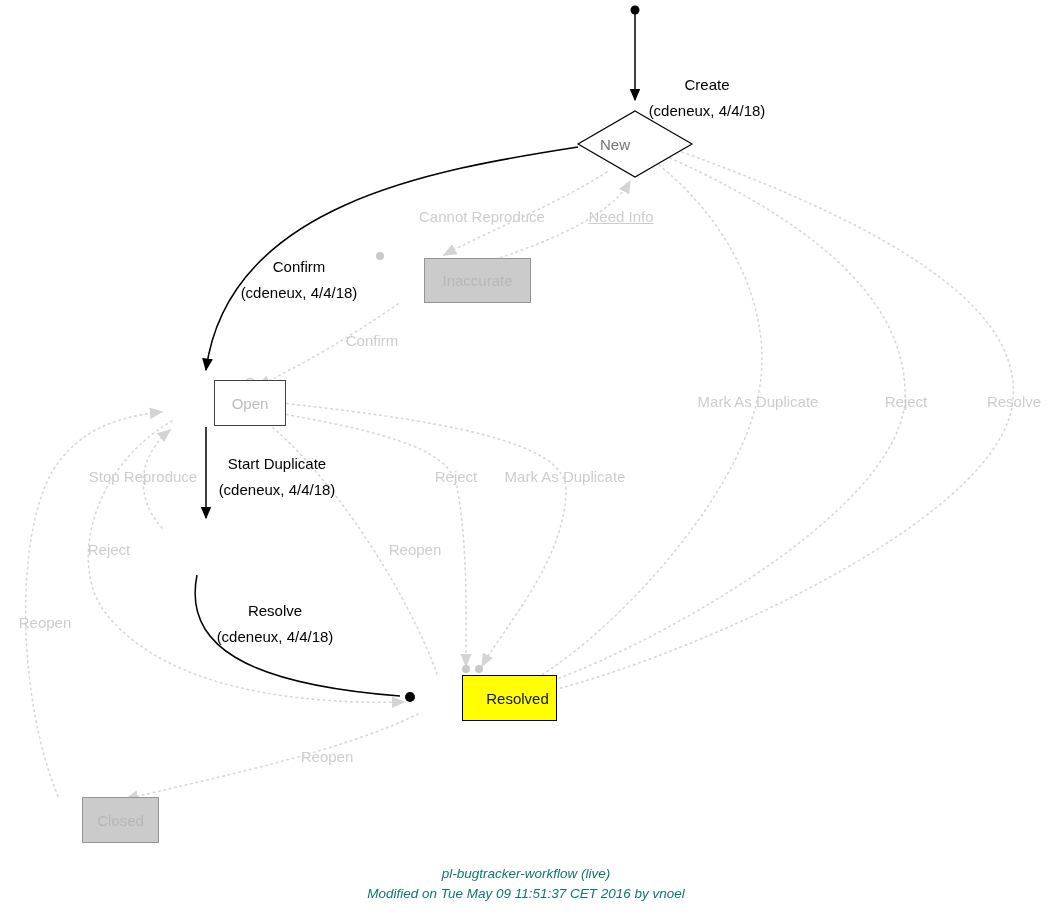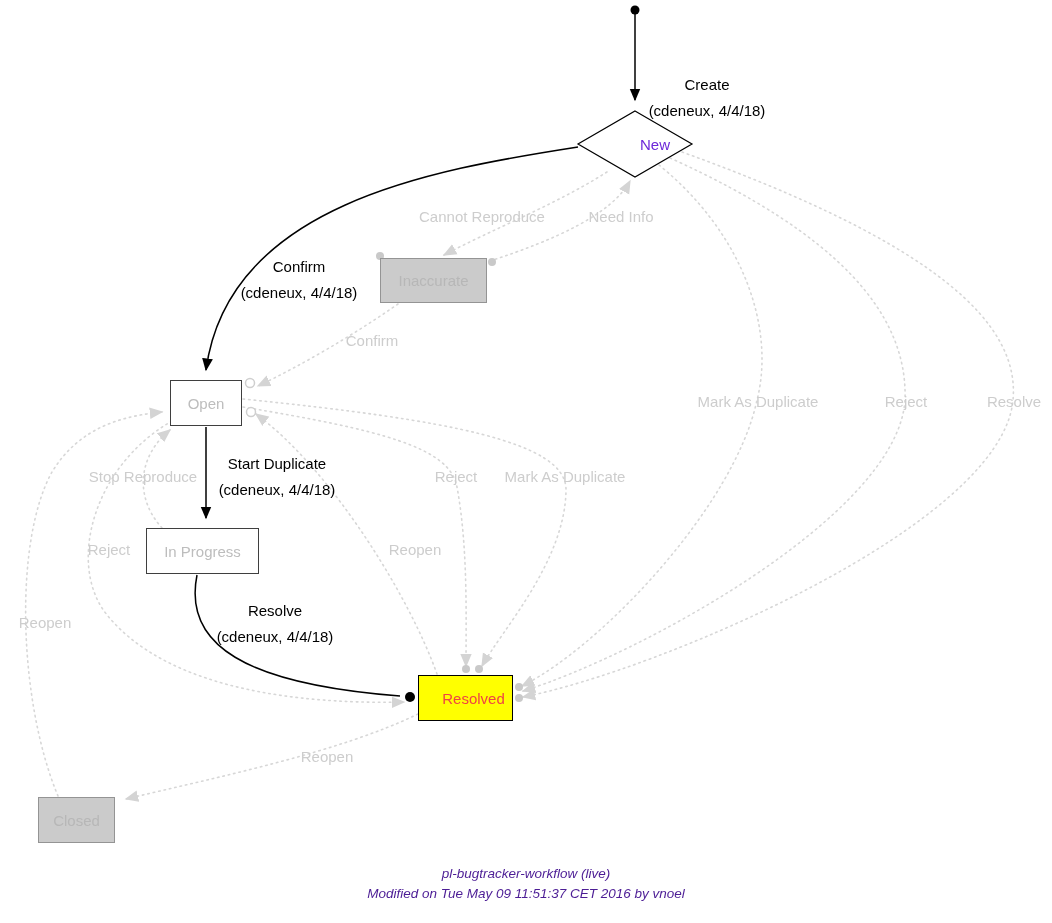--- a/index.html
+++ b/index.html
@@ -5,34 +5,34 @@
   html,body{margin:0;padding:0;background:#ffffff;}
   .canvas{
     position:relative;width:1052px;height:923px;background:#ffffff;
     font-family:"Liberation Sans",sans-serif;overflow:hidden;
   }
   svg.edges{position:absolute;left:0;top:0;}
   .solid{fill:none;stroke:#000000;stroke-width:1.5;}
   .dot{fill:none;stroke:#d7d7d7;stroke-width:1.6;stroke-dasharray:1.5 4;stroke-linecap:round;}
   .node{
     position:absolute;display:flex;align-items:center;justify-content:center;
-    font-size:15px;box-sizing:border-box;
+    font-size:15px;box-sizing:border-box;margin-left:44px;
   }
   .node.white{background:#ffffff;border:1px solid #3f3f3f;color:#bdbdbd;}
   .node.gray{background:#cbcbcb;border:1px solid #949494;color:#b7b7b7;}
-  .node.yellow{background:#ffff00;border:1.4px solid #000000;color:#ef4444;padding-left:16px;}
-  .diamond-label{position:absolute;color:#6d28d9;font-size:15px;text-align:right;}
+  .node.yellow{background:#ffff00;border:1.4px solid #000000;color:#0f172a;padding-left:16px;}
+  .diamond-label{position:absolute;color:#737373;font-size:15px;text-align:left;}
   .elabel{position:absolute;text-align:center;font-size:15px;line-height:26px;color:#000000;}
   .glabel{
     position:absolute;transform:translateX(-50%);white-space:nowrap;
     font-size:15px;color:#cdcdcd;
   }
   .footer{
     position:absolute;left:0;right:0;text-align:center;font-style:italic;
-    font-size:13.5px;color:#4c1d95;line-height:20px;
+    font-size:13.5px;color:#0f766e;line-height:20px;
   }
 </style>
 </head>
 <body>
 
 <div class="canvas">
 
   <svg class="edges" width="1052" height="923">
     <defs>
       <marker id="ab" viewBox="0 0 10 8" markerWidth="9" markerHeight="8" refX="8.5" refY="4" orient="auto">
@@ -78,23 +78,20 @@
   <div class="diamond-label" style="left:600px;top:136px;width:70px;">New</div>
 
   <div class="node gray" style="left:380px;top:258px;width:107px;height:45px;">
     <span>Inaccurate</span>
   </div>
 
   <div class="node white" style="left:170px;top:380px;width:72px;height:46px;">
     <span>Open</span>
   </div>
 
-  <div class="node white" style="left:146px;top:528px;width:113px;height:46px;">
-    <span>In Progress</span>
-  </div>
 
   <div class="node yellow" style="left:418px;top:675px;width:95px;height:46px;">
     <span>Resolved</span>
   </div>
 
   <div class="node gray" style="left:38px;top:797px;width:77px;height:46px;">
     <span>Closed</span>
   </div>
 
   <div class="elabel" style="left:617px;top:32px;width:180px;margin-top:40px;">
@@ -111,21 +108,21 @@
     <div>Start Duplicate</div>
     <div>(cdeneux, 4/4/18)</div>
   </div>
 
   <div class="elabel" style="left:185px;top:598px;width:180px;">
     <div>Resolve</div>
     <div>(cdeneux, 4/4/18)</div>
   </div>
 
   <div class="glabel" style="left:482px;top:208px;">Cannot Reproduce</div>
-  <div class="glabel" style="left:621px;top:208px;">Need Info</div>
+  <div class="glabel" style="left:621px;top:208px;text-decoration:underline;">Need Info</div>
   <div class="glabel" style="left:372px;top:332px;">Confirm</div>
   <div class="glabel" style="left:758px;top:393px;">Mark As Duplicate</div>
   <div class="glabel" style="left:906px;top:393px;">Reject</div>
   <div class="glabel" style="left:1014px;top:393px;">Resolve</div>
   <div class="glabel" style="left:143px;top:468px;">Stop Reproduce</div>
   <div class="glabel" style="left:456px;top:468px;">Reject</div>
   <div class="glabel" style="left:565px;top:468px;">Mark As Duplicate</div>
   <div class="glabel" style="left:415px;top:541px;">Reopen</div>
   <div class="glabel" style="left:109px;top:541px;">Reject</div>
   <div class="glabel" style="left:45px;top:614px;">Reopen</div>

